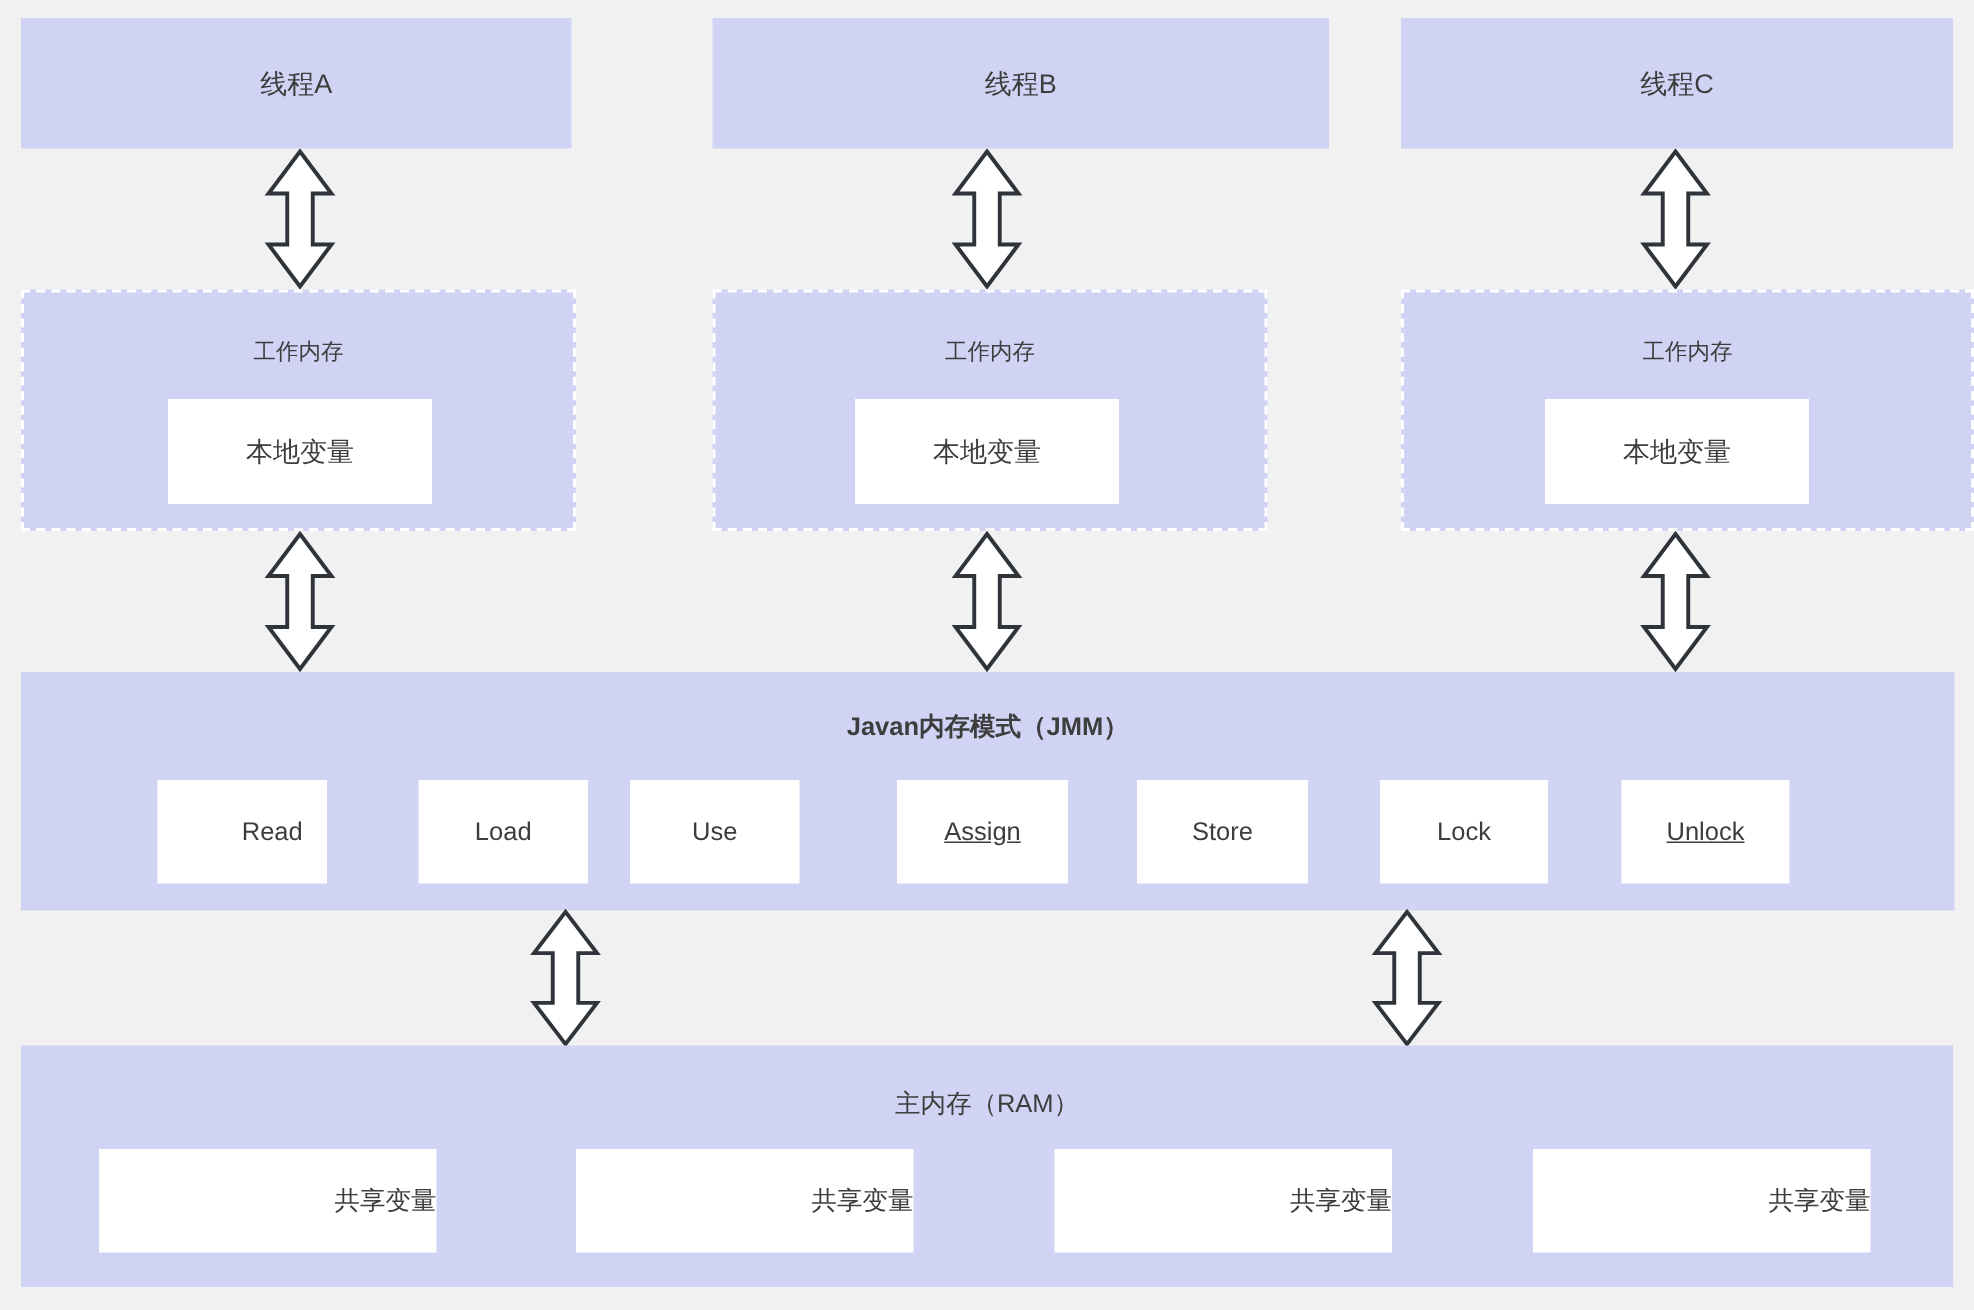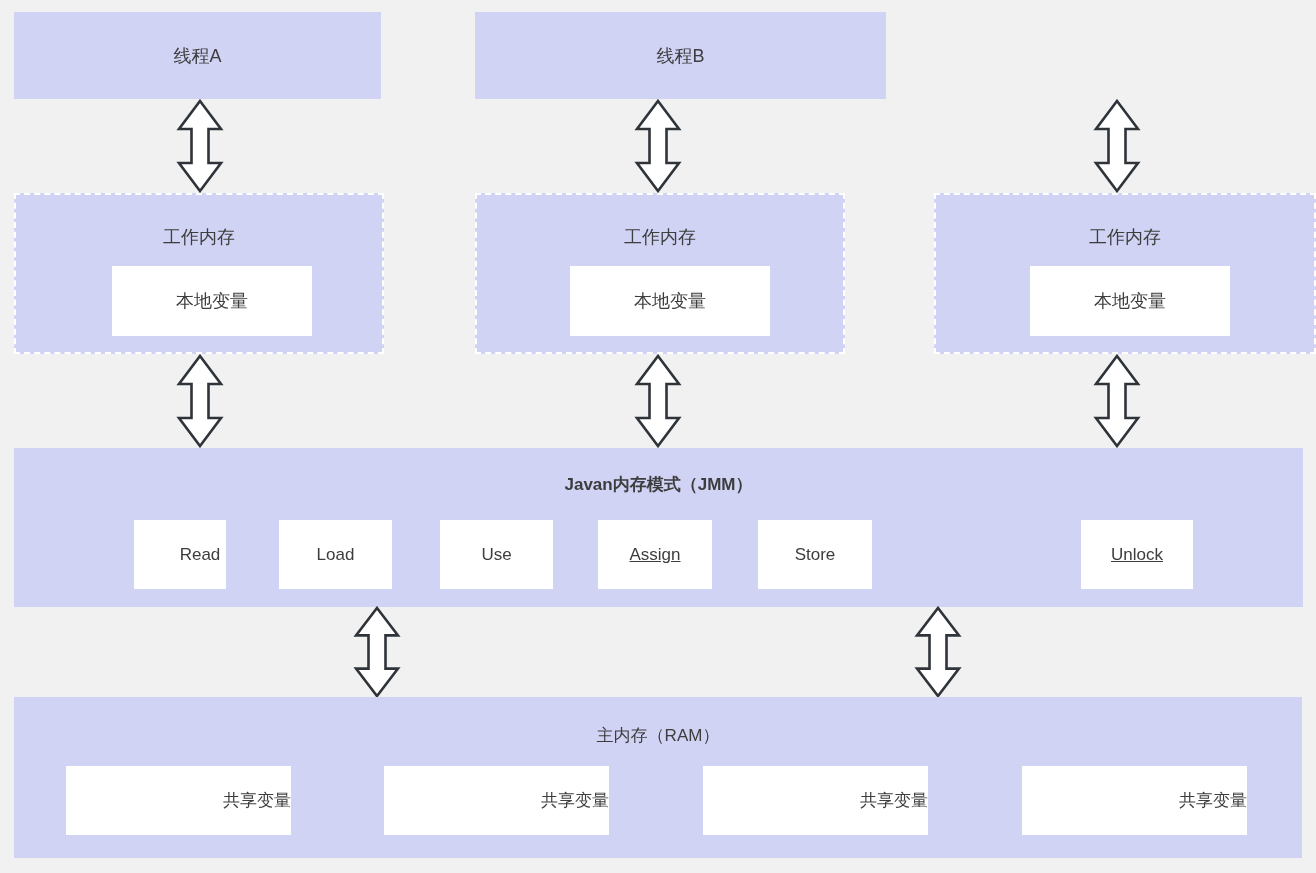--- a/index.html
+++ b/index.html
@@ -36,25 +36,25 @@
     background: #d1d3f4;
     border: 2px dashed #ffffff;
     text-align: center;
   }
   .wm-a { left: 14px;  width: 370px; }
   .wm-b { left: 475px; width: 370px; }
   .wm-c { left: 934px; width: 382px; }
   .wm-title {
     display: block;
     margin-top: 30px;
-    font-size: 18px;
+    font-size: 15px;
   }
   .local-var {
     position: absolute;
-    top: 266px; width: 200px; height: 70px;
+    top: 266px; width: 176px; height: 70px;
     background: #ffffff;
     display: flex; align-items: center; justify-content: center;
     font-size: 18px;
   }
   .lv-a { left: 112px; }
   .lv-b { left: 570px; }
   .lv-c { left: 1030px; }
 
   .jmm-band {
     left: 14px; top: 448px;
@@ -67,23 +67,23 @@
     margin-top: 25px;
     font-size: 17px;
   }
   .op-box {
     position: absolute;
     top: 520px; height: 69px;
     background: #ffffff;
     display: flex; align-items: center; justify-content: center;
     font-size: 17px;
   }
-  .op-0 { left: 134px;  width: 92px; padding-left: 40px; }
+  .op-0 { left: 105px;  width: 113px; padding-left: 40px; }
   .op-1 { left: 279px;  width: 113px; }
-  .op-2 { left: 440px;  width: 113px; }
+  .op-2 { left: 420px;  width: 113px; }
   .op-3 { left: 598px;  width: 114px; text-decoration: underline; }
   .op-4 { left: 758px;  width: 114px; }
   .op-5 { left: 920px;  width: 112px; }
   .op-6 { left: 1081px; width: 112px; text-decoration: underline; }
 
   .ram-band {
     left: 14px; top: 697px;
     width: 1288px; height: 161px;
     text-align: center;
   }
@@ -122,20 +122,23 @@
 <body>
 
 <div class="canvas">
 
   <div class="thread-box thread-a">
     <span>线程A</span>
   </div>
   <div class="thread-box thread-b">
     <span>线程B</span>
   </div>
+  <div class="thread-box thread-c">
+    <span>线程C</span>
+  </div>
 
   <div class="arrow ar-a1">
     <svg viewBox="0 0 48 94" preserveAspectRatio="none">
         <path d="M24 2 L45 30 L32.5 30 L32.5 64 L45 64 L24 92 L3 64 L15.5 64 L15.5 30 L3 30 Z" fill="#ffffff" stroke="#2f343a" stroke-width="2.6" stroke-linejoin="miter"></path>
       </svg>
   </div>
   <div class="arrow ar-b1">
     <svg viewBox="0 0 48 94" preserveAspectRatio="none">
         <path d="M24 2 L45 30 L32.5 30 L32.5 64 L45 64 L24 92 L3 64 L15.5 64 L15.5 30 L3 30 Z" fill="#ffffff" stroke="#2f343a" stroke-width="2.6" stroke-linejoin="miter"></path>
       </svg>
@@ -193,20 +196,23 @@
   </div>
   <div class="op-box op-2">
     <span>Use</span>
   </div>
   <div class="op-box op-3">
     <span>Assign</span>
   </div>
   <div class="op-box op-4">
     <span>Store</span>
   </div>
+  <div class="op-box op-5">
+    <span>Lock</span>
+  </div>
   <div class="op-box op-6">
     <span>Unlock</span>
   </div>
 
   <div class="arrow ar-l3">
     <svg viewBox="0 0 48 94" preserveAspectRatio="none">
         <path d="M24 2 L45 30 L32.5 30 L32.5 64 L45 64 L24 92 L3 64 L15.5 64 L15.5 30 L3 30 Z" fill="#ffffff" stroke="#2f343a" stroke-width="2.6" stroke-linejoin="miter"></path>
       </svg>
   </div>
   <div class="arrow ar-r3">

